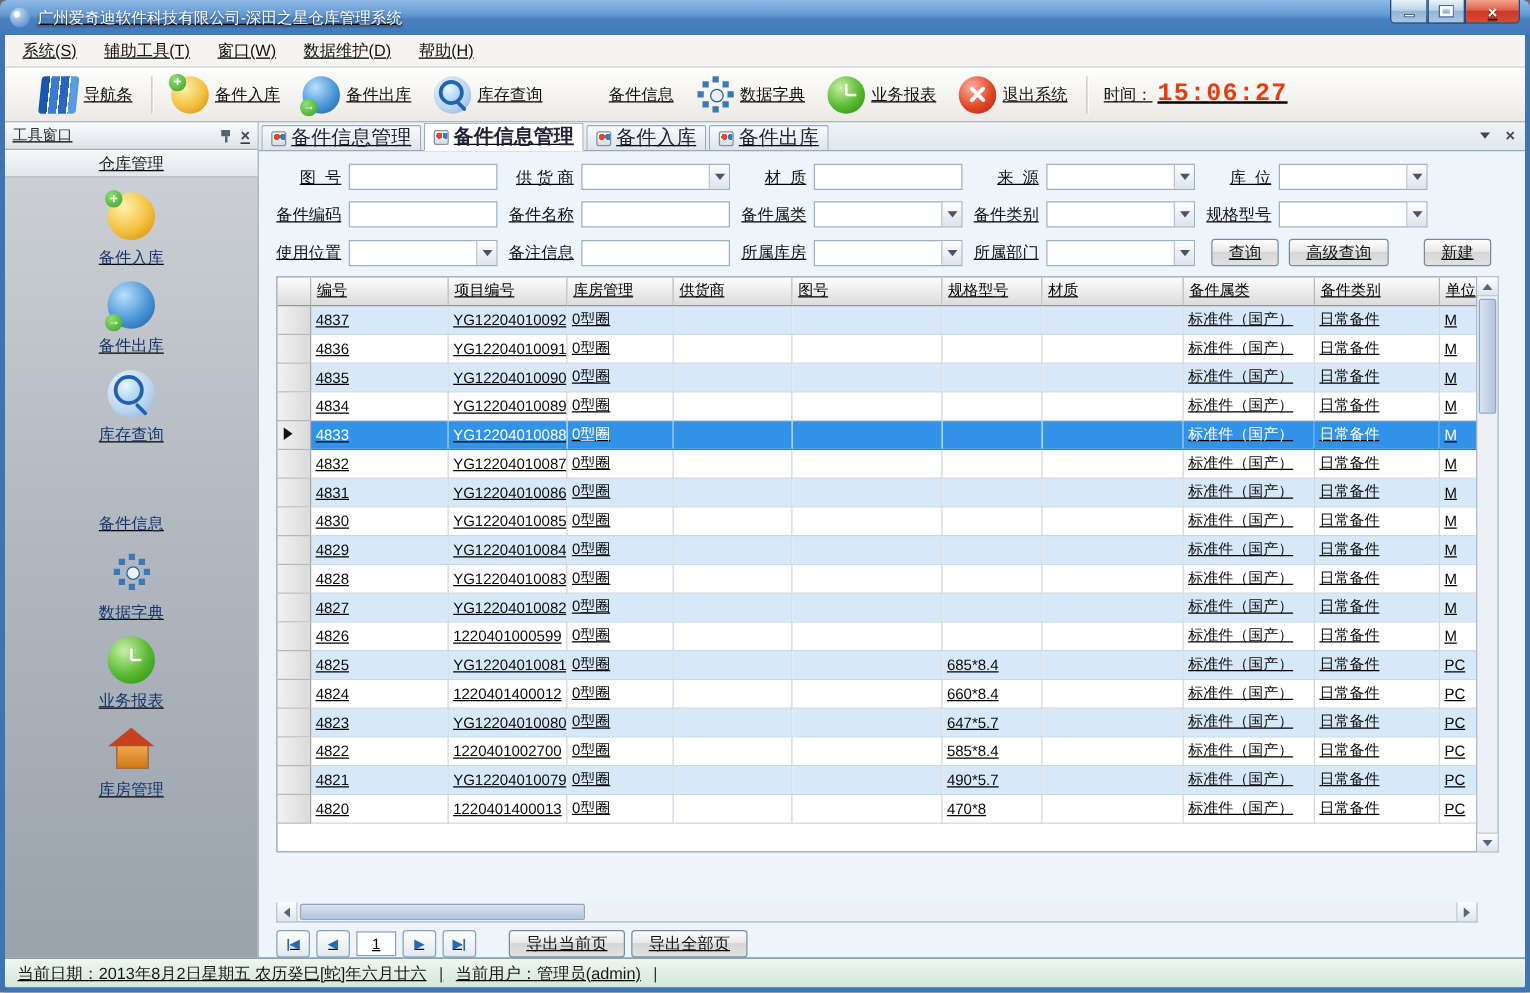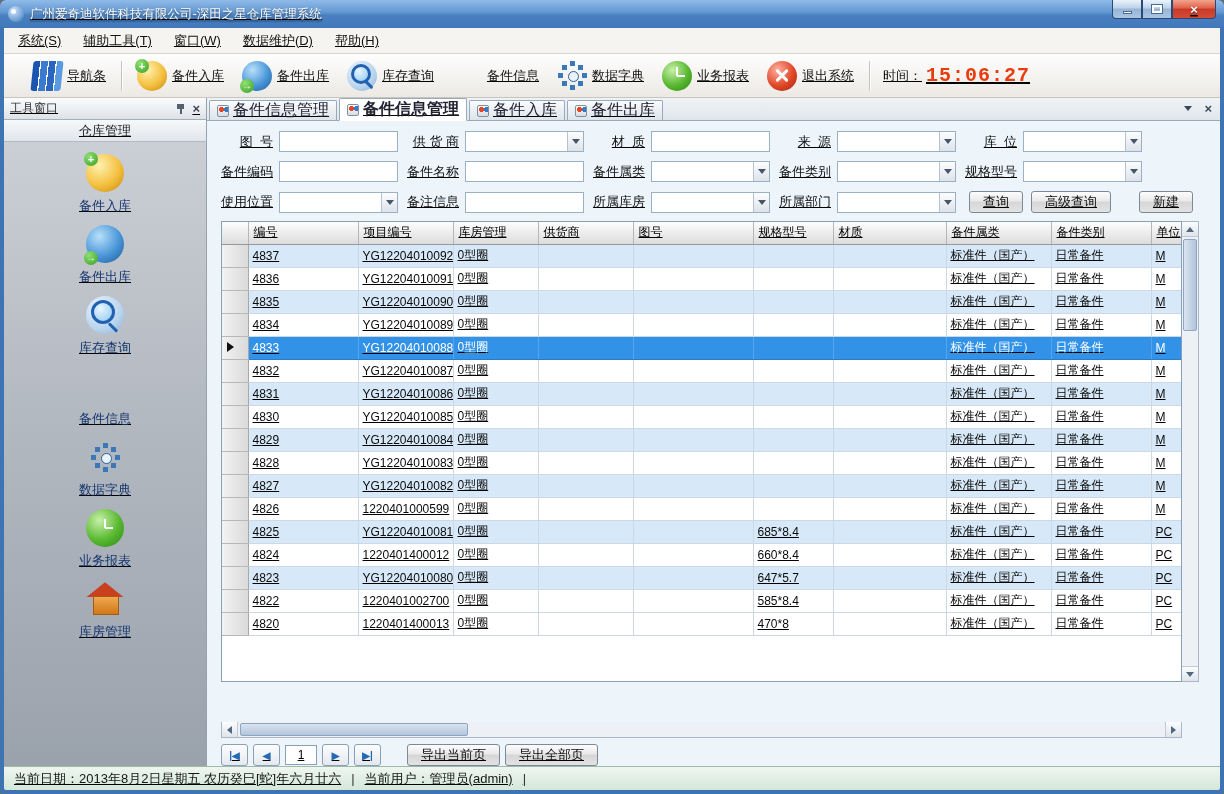--- a/index.html
+++ b/index.html
@@ -621,20 +621,33 @@
                     <td>1220401002700</td>
                     <td>0型圈</td>
                     <td></td>
                     <td></td>
                     <td>585*8.4</td>
                     <td></td>
                     <td>标准件（国产）</td>
                     <td>日常备件</td>
                     <td>PC</td>
                   </tr>
+                  <tr class="alt">
+                    <td class="rowhdr"></td>
+                    <td>4821</td>
+                    <td>YG12204010079</td>
+                    <td>0型圈</td>
+                    <td></td>
+                    <td></td>
+                    <td>490*5.7</td>
+                    <td></td>
+                    <td>标准件（国产）</td>
+                    <td>日常备件</td>
+                    <td>PC</td>
+                  </tr>
                   <tr>
                     <td class="rowhdr"></td>
                     <td>4820</td>
                     <td>1220401400013</td>
                     <td>0型圈</td>
                     <td></td>
                     <td></td>
                     <td>470*8</td>
                     <td></td>
                     <td>标准件（国产）</td>

